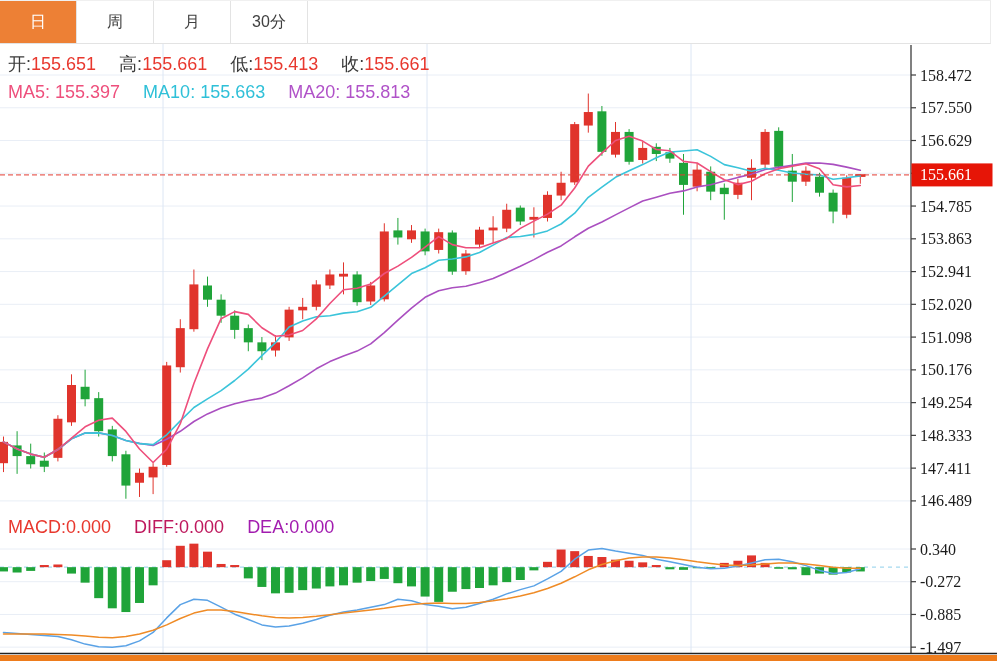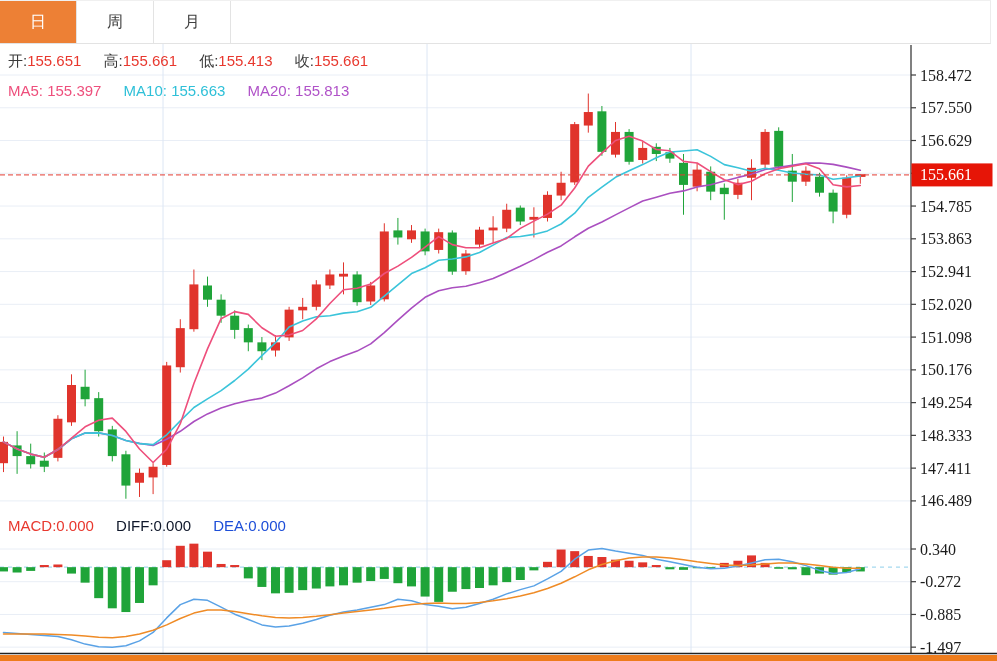--- a/index.html
+++ b/index.html
@@ -5,41 +5,42 @@
   html,body{margin:0;padding:0}
   body{width:997px;height:661px;position:relative;background:#fff;overflow:hidden;
        font-family:"Liberation Sans",sans-serif}
   .tabbar{position:absolute;top:0;left:0;width:990px;height:42px;display:flex;
           background:#fff;border-bottom:1px solid #e3e3e3;border-top:1px solid #f0f0f0;
           border-right:1px solid #ececec;z-index:3}
   .tab{width:77px;height:42px;line-height:42px;text-align:center;font-size:16px;color:#404040;
        border-right:1px solid #e3e3e3;box-sizing:border-box;cursor:pointer;user-select:none}
   .tab.active{background:#ed8035;color:#fff}
   #chart-svg{position:absolute;top:0;left:0;z-index:1}
-  .legend{position:absolute;z-index:2;font-size:15px;white-space:nowrap;letter-spacing:0}
+  .legend{position:absolute;z-index:2;font-size:18px;white-space:nowrap;letter-spacing:0}
   .legend .grp{margin-right:18px}
   .k{color:#3a3a3a}
   .v-red{color:#e8382e}
   .c-ma5{color:#ee4f7c}
   .c-ma10{color:#2fc0d8}
   .c-ma20{color:#b052c8}
-  .c-diff{color:#0f172a}
-  .c-dea{color:#1d4ed8}
+  .c-diff{color:#be185d}
+  .c-dea{color:#a21caf}
   .row1{top:52px;left:8px}
   .row2{top:82px;left:8px}
   .macd-row{top:517px;left:8px}
   .bottombar{position:absolute;left:0;bottom:0;width:997px;height:6px;background:#ee7c1c;z-index:3}
 </style>
 </head>
 <body>
 
 <div class="tabbar" id="tabbar">
     <div class="tab active">日</div>
     <div class="tab">周</div>
     <div class="tab">月</div>
+    <div class="tab">30分</div>
   </div>
 
 <svg id="chart-svg" width="997" height="661">
     <g>
       <line x1="0" y1="75" x2="910" y2="75" stroke="#e9eef6" stroke-width="1"></line>
       <line x1="0" y1="107.77000000000001" x2="910" y2="107.77000000000001" stroke="#e9eef6" stroke-width="1"></line>
       <line x1="0" y1="140.50445770065159" x2="910" y2="140.50445770065159" stroke="#e9eef6" stroke-width="1"></line>
       <line x1="0" y1="173.27445770065162" x2="910" y2="173.27445770065162" stroke="#e9eef6" stroke-width="1"></line>
       <line x1="0" y1="206.0444577006516" x2="910" y2="206.0444577006516" stroke="#e9eef6" stroke-width="1"></line>
       <line x1="0" y1="238.81445770065162" x2="910" y2="238.81445770065162" stroke="#e9eef6" stroke-width="1"></line>

